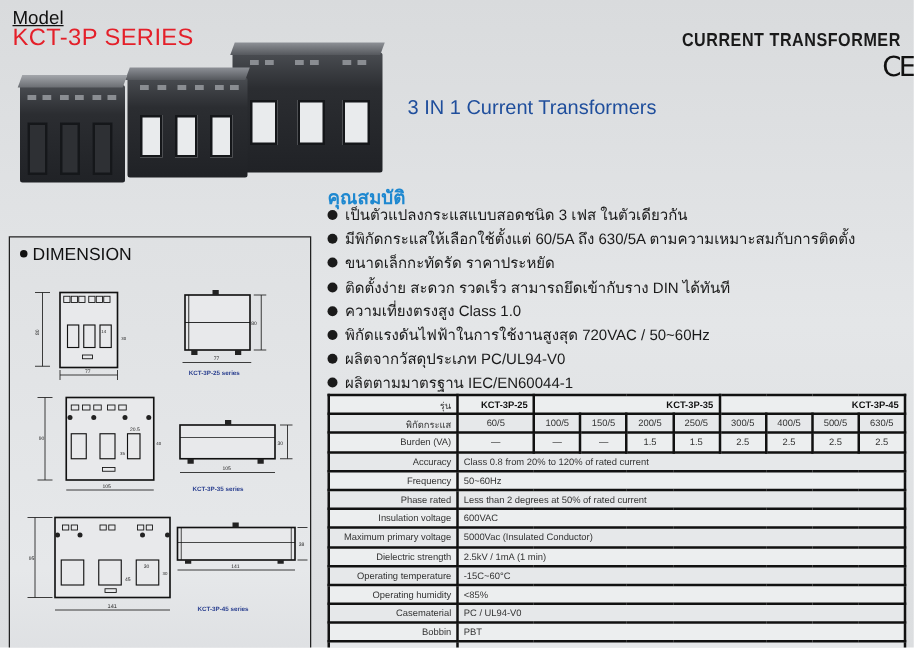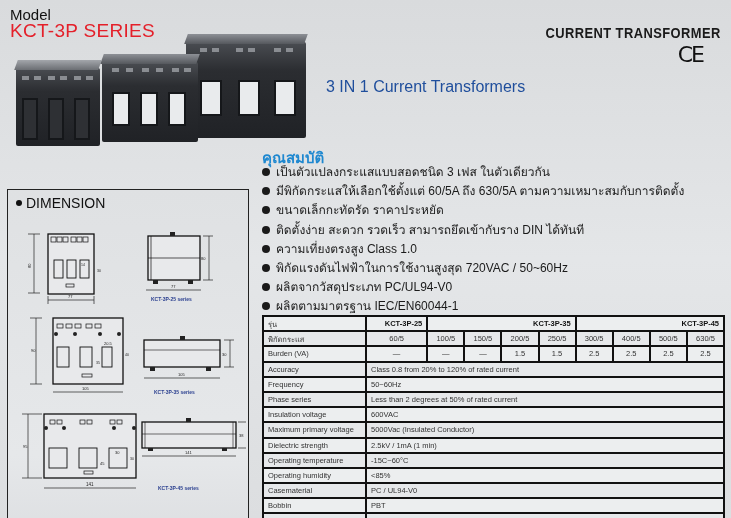--- a/index.html
+++ b/index.html
@@ -3,24 +3,24 @@
   <meta charset="utf-8">
   <style>
     * { box-sizing: border-box; margin: 0; padding: 0; }
     html, body { width: 731px; height: 518px; overflow: hidden; }
     body {
       background: linear-gradient(180deg, #d9dbdd 0%, #e4e6e8 50%, #dcdee0 100%);
       font-family: "Liberation Sans", sans-serif;
       color: #222;
       position: relative;
     }
-    .model-label { position: absolute; left: 10px; top: 6px; font-size: 15px; color: #111; }
+    .model-label { position: absolute; left: 10px; top: 6px; font-size: 15px; color: #111; text-decoration: underline; }
     .series-title { position: absolute; left: 10px; top: 20px; font-size: 19px; font-weight: normal; color: #e4202a; letter-spacing: 0.3px; }
     .category-title { position: absolute; right: 10px; top: 24px; font-size: 15px; font-weight: bold; color: #1a1a1a; letter-spacing: 0.5px; transform: scaleX(0.86); transform-origin: right center; }
-    .ce-mark { position: absolute; right: 28px; top: 42px; font-size: 22px; color: #111; font-family: "DejaVu Sans", sans-serif; letter-spacing: -2px; }
+    .ce-mark { position: absolute; right: 0; top: 42px; font-size: 22px; color: #111; font-family: "DejaVu Sans", sans-serif; letter-spacing: -2px; }
     .subtitle { position: absolute; left: 326px; top: 78px; font-size: 16px; color: #1f4e9c; }
 
     
     .products { position: absolute; left: 14px; top: 36px; width: 300px; height: 112px; }
     .ct { position: absolute; background: linear-gradient(180deg,#4a4d52 0%, #2b2d31 30%, #202226 100%); border-radius: 2px; }
     .ct .topface { position:absolute; left:0; right:0; top:-8px; height:10px; background:linear-gradient(180deg,#8d9096,#55585d); transform: skewX(-20deg); }
     .ct .win { position:absolute; background:#e9ebed; border:2px solid #15171a; }
     .ct .slot { position:absolute; width:7px; height:4px; background:#8a8d92; }
 
     
@@ -34,21 +34,21 @@
     .dimension-title { position: absolute; left: 8px; top: 5px; font-size: 14px; color: #111; }
     .dimension-title .bullet { display:inline-block; width:6px; height:6px; border-radius:50%; background:#111; margin-right:4px; vertical-align: 2px; }
     .drawing { position: absolute; }
     .drawing svg { display:block; }
     .caption { position: absolute; font-size: 5px; color: #2a3f8f; font-weight: bold; white-space: nowrap; }
 
     
     .spec-table { position: absolute; left: 262px; top: 315px; width: 463px; border-collapse: collapse; border: 2px solid #111; font-size: 7.5px; }
     .spec-table td { border: 2px solid #111; height: 15.2px; padding: 0 4px; color: #333; white-space: nowrap; background: #eceeef; }
     .spec-table tr:nth-child(even) td { background: #e6e8ea; }
-    .spec-table td.lbl { width: 103px; text-align: left; }
+    .spec-table td.lbl { width: 103px; text-align: right; }
     .spec-table td.c { text-align: center; }
     .spec-table td.h { font-weight: bold; text-align: right; color: #111; }
   </style>
 </head>
 <body>
 
 <div class="model-label">Model</div>
 <div class="series-title">KCT-3P SERIES</div>
 <div class="category-title">CURRENT TRANSFORMER</div>
 <div class="ce-mark">CE</div>
@@ -279,21 +279,21 @@
   </tr>
   <tr>
         <td class="lbl">Accuracy</td>
         <td colspan="9">Class 0.8 from 20% to 120% of rated current</td>
       </tr>
   <tr>
         <td class="lbl">Frequency</td>
         <td colspan="9">50~60Hz</td>
       </tr>
   <tr>
-        <td class="lbl">Phase series</td>
+        <td class="lbl">Phase rated</td>
         <td colspan="9">Less than 2 degrees at 50% of rated current</td>
       </tr>
   <tr>
         <td class="lbl">Insulation voltage</td>
         <td colspan="9">600VAC</td>
       </tr>
   <tr>
         <td class="lbl">Maximum primary voltage</td>
         <td colspan="9">5000Vac (Insulated Conductor)</td>
       </tr>

